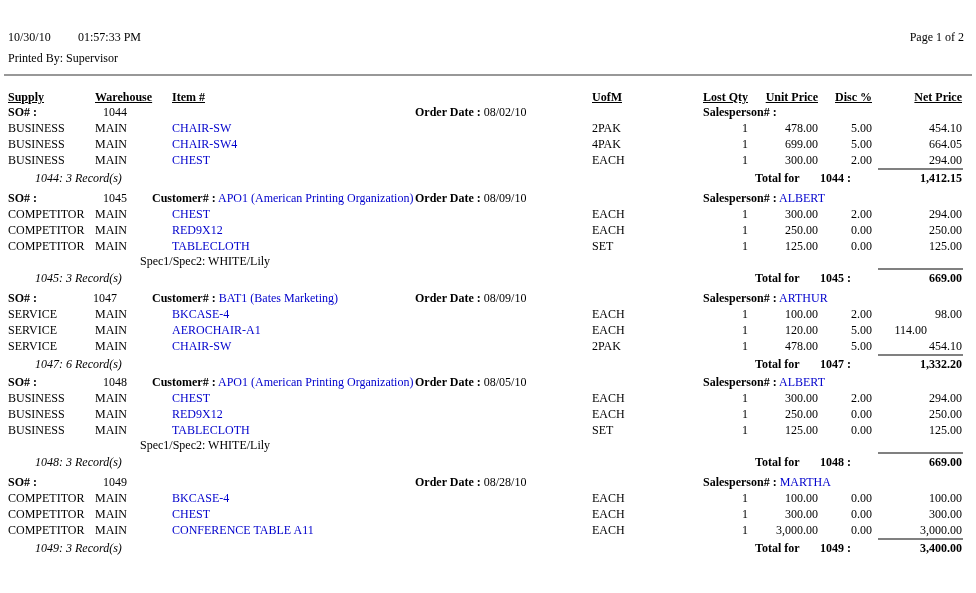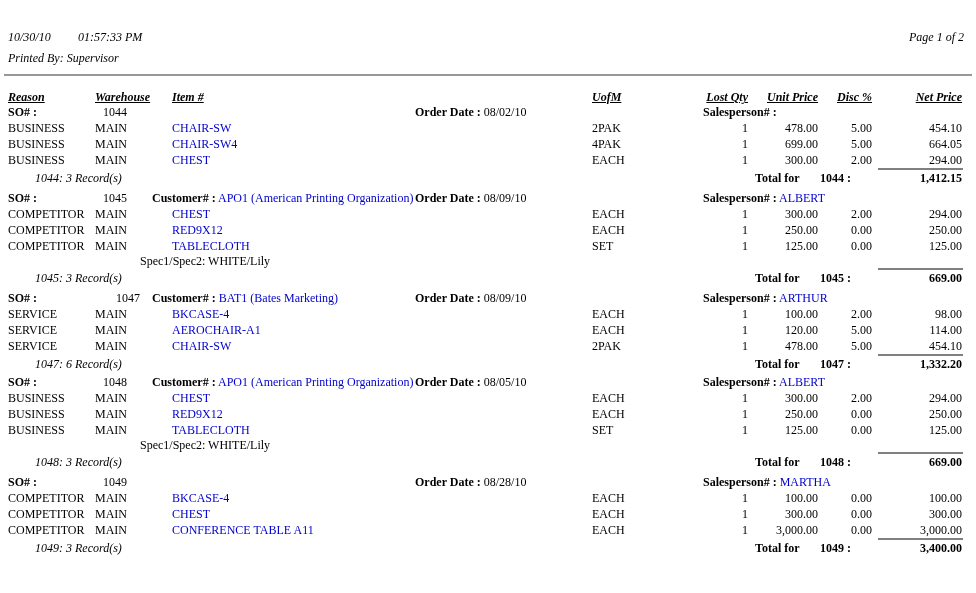--- a/index.html
+++ b/index.html
@@ -1,19 +1,19 @@
 <!DOCTYPE html>
 <html><head>
 <meta charset="utf-8">
 <style>
   html,body{margin:0;padding:0;background:#fff;}
   #report{position:relative;width:976px;height:593px;background:#ffffff;
           font-family:"Liberation Serif",serif;font-size:12px;color:#000;overflow:hidden;}
   .cell{position:absolute;top:1px;white-space:nowrap;line-height:14px;}
-  .hdr{position:relative;height:104px;font-style:italic;}
+  .hdr{position:relative;height:104px;}
   .row{position:relative;height:16px;}
   .spec-row{position:relative;height:14px;}
   .total-row{position:relative;height:20px;}
   .footer-row{position:relative;height:24px;}
   .spacer2{height:2px;} .spacer6{height:6px;}
   .b{font-weight:bold;}
   .i{font-style:italic;}
   .u{text-decoration:underline;}
   .lnk{color:#0000CC;cursor:pointer;text-decoration:none;}
   .num{width:100px;text-align:right;}
@@ -32,21 +32,21 @@
 
 <div id="report">
 
   <div class="hdr">
     <span class="cell" style="left:8px;top:30px">10/30/10</span>
     <span class="cell" style="left:78px;top:30px">01:57:33 PM</span>
     <span class="cell" style="right:12px;top:30px">Page 1 of 2</span>
     <span class="cell" style="left:8px;top:51px">Printed By: Supervisor</span>
     <div class="hrule" style="top:74px"></div>
 
-    <span class="cell b u" style="left:8px;top:90px">Reason</span>
+    <span class="cell b u" style="left:8px;top:90px">Supply</span>
     <span class="cell b u" style="left:95px;top:90px">Warehouse</span>
     <span class="cell b u" style="left:172px;top:90px">Item #</span>
     <span class="cell b u" style="left:592px;top:90px">UofM</span>
     <span class="cell b u num" style="left:648px;top:90px">Lost Qty</span>
     <span class="cell b u num" style="left:718px;top:90px">Unit Price</span>
     <span class="cell b u num" style="left:772px;top:90px">Disc %</span>
     <span class="cell b u num" style="left:862px;top:90px">Net Price</span>
   </div>
 
   <div>
@@ -143,21 +143,21 @@
       <span class="cell b" style="left:755px">Total for</span>
       <span class="cell b" style="left:820px">1045 :</span>
       <span class="cell num b" style="left:862px">669.00</span>
     </div>
   </div>
   <div class="spacer2"></div>
 
   <div>
     <div class="row">
       <span class="cell b" style="left:8px">SO# :</span>
-      <span class="cell" style="left:116px">1047</span>
+      <span class="cell" style="left:93px">1047</span>
       <span class="cell" style="left:152px"><b>Customer# :</b> <span class="lnk">BAT1 (Bates Marketing)</span></span>
       <span class="cell" style="left:415px"><b>Order Date :</b> <span>08/09/10</span></span>
       <span class="cell" style="left:703px"><b>Salesperson# :</b> <span class="lnk">ARTHUR</span></span>
     </div>
     <div class="row">
       <span class="cell" style="left:8px">SERVICE</span>
       <span class="cell" style="left:95px">MAIN</span>
       <span class="cell lnk" style="left:172px">BKCASE-4</span>
       <span class="cell" style="left:592px">EACH</span>
       <span class="cell num" style="left:648px">1</span>
@@ -166,21 +166,21 @@
       <span class="cell num" style="left:862px">98.00</span>
     </div>
     <div class="row">
       <span class="cell" style="left:8px">SERVICE</span>
       <span class="cell" style="left:95px">MAIN</span>
       <span class="cell lnk" style="left:172px">AEROCHAIR-A1</span>
       <span class="cell" style="left:592px">EACH</span>
       <span class="cell num" style="left:648px">1</span>
       <span class="cell num" style="left:718px">120.00</span>
       <span class="cell num" style="left:772px">5.00</span>
-      <span class="cell num" style="left:862px">114.00</span>
+      <span class="cell num" style="left:827px">114.00</span>
     </div>
     <div class="row">
       <span class="cell" style="left:8px">SERVICE</span>
       <span class="cell" style="left:95px">MAIN</span>
       <span class="cell lnk" style="left:172px">CHAIR-SW</span>
       <span class="cell" style="left:592px">2PAK</span>
       <span class="cell num" style="left:648px">1</span>
       <span class="cell num" style="left:718px">478.00</span>
       <span class="cell num" style="left:772px">5.00</span>
       <span class="cell num" style="left:862px">454.10</span>

